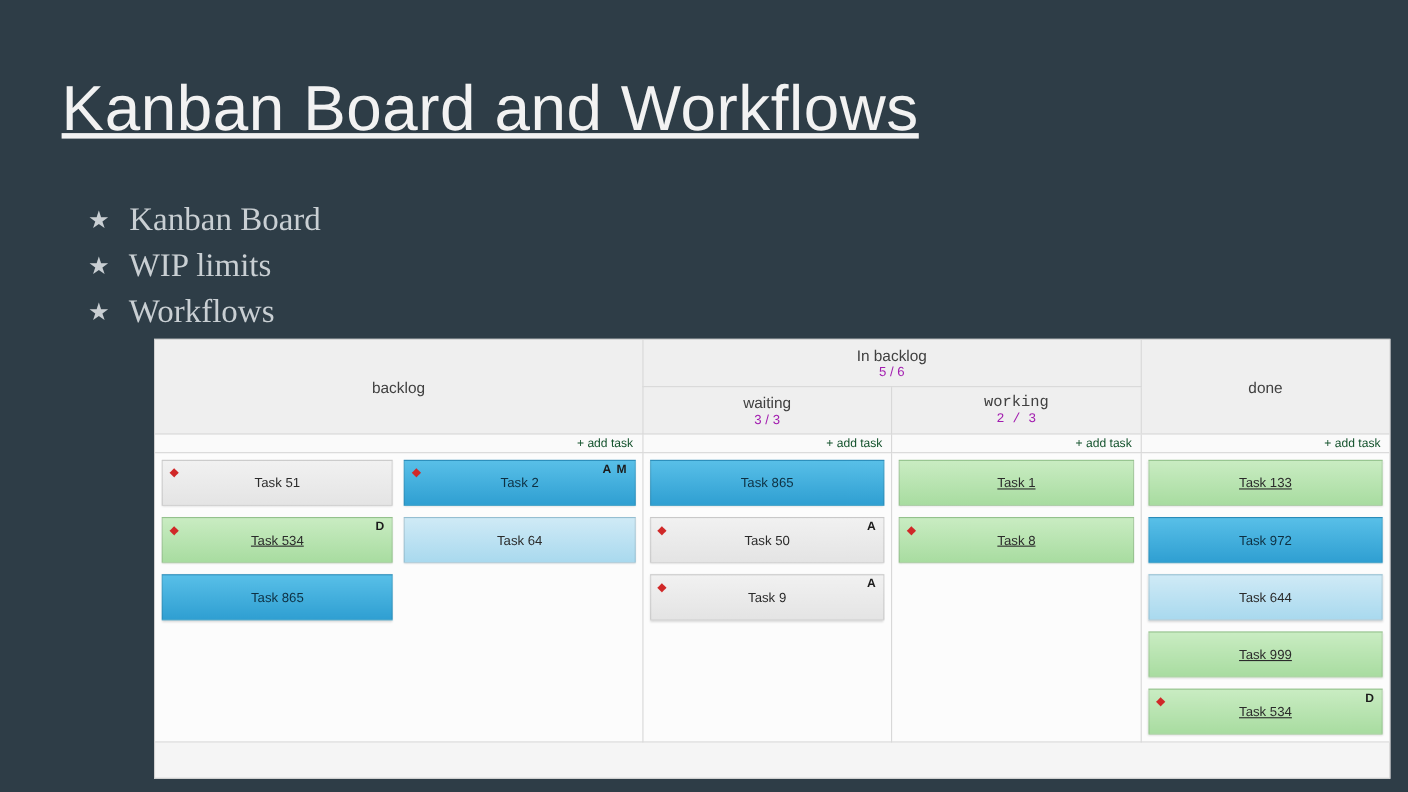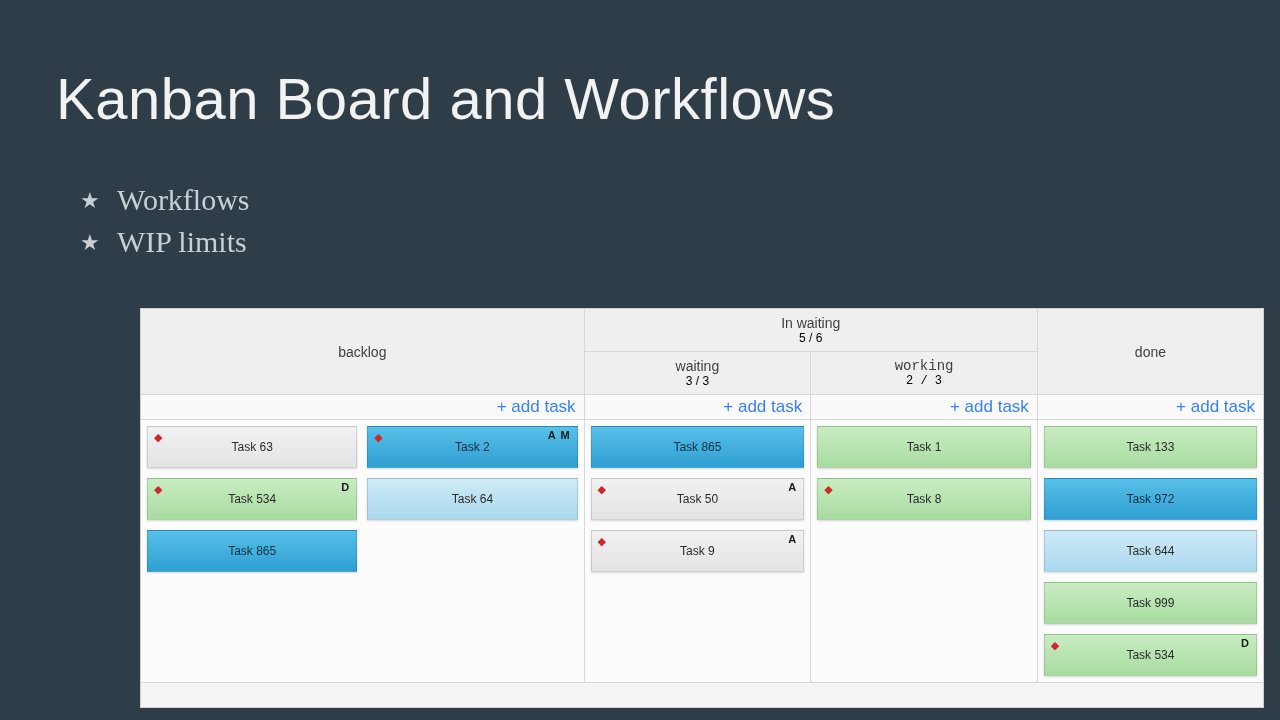--- a/index.html
+++ b/index.html
@@ -19,20 +19,21 @@
   .title {
     position: absolute;
     top: 65px;
     left: 56px;
     color: #f2f2f2;
     font-family: "Arial Narrow", Arial, sans-serif;
     font-stretch: condensed;
     font-size: 58px;
     font-weight: 400;
     letter-spacing: 0.5px;
+    text-decoration: underline;
   }
   .bullets {
     position: absolute;
     top: 175px;
     left: 80px;
     color: #c9cfd3;
     font-family: Georgia, "Times New Roman", serif;
     font-size: 30px;
   }
   .bullet { margin: 8px 0; }
@@ -66,29 +67,29 @@
   }
   .hdr td {
     border-bottom: 1px solid #d8d8d8;
     border-right: 1px solid #d8d8d8;
     background: #efefef;
     text-align: center;
     font-size: 14px;
     padding: 6px 0 6px;
   }
   .hdr td.last { border-right: none; }
-  .hdr .wip { font-size: 12px; color: #000000; }
+  .hdr .wip { font-size: 12px; color: #a21caf; }
 
   .addrow td {
     border-right: 1px solid #d8d8d8;
     background: #fafafa;
     text-align: right;
     padding: 2px 8px;
-    font-size: 17px;
-    color: #3b82f6;
+    font-size: 11px;
+    color: #14532d;
   }
   .addrow td.last { border-right: none; }
   .addrow span { cursor: pointer; }
 
   .bodyrow td {
     border-right: 1px solid #d8d8d8;
     vertical-align: top;
     padding: 6px;
     background: #fcfcfc;
   }
@@ -107,21 +108,21 @@
     border: 1px solid rgba(0,0,0,0.12);
     box-shadow: 0 1px 2px rgba(0,0,0,0.15);
     display: flex;
     align-items: center;
     justify-content: center;
     font-size: 12px;
     color: #2b2b2b;
     cursor: pointer;
   }
   .card.gray  { background: linear-gradient(#f1f1f1,#e4e4e4); }
-  .card.green { background: linear-gradient(#c9ecc2,#a8dca0); }
+  .card.green { background: linear-gradient(#c9ecc2,#a8dca0); text-decoration: underline; }
   .card.blue  { background: linear-gradient(#58bfe8,#2f9fd2); color:#0e3042; }
   .card.ltblue{ background: linear-gradient(#cfeaf6,#a9d9ee); text-align: center; }
 
   .pin {
     position: absolute;
     top: 4px;
     left: 6px;
     color: #d02828;
     font-size: 11px;
   }
@@ -139,38 +140,42 @@
 </head>
 <body>
 
 <div class="slide">
 
   <div class="title">Kanban Board and Workflows</div>
 
   <div class="bullets">
     <div class="bullet">
       <span class="star">★</span>
-      <span>Workflows</span>
+      <span>Kanban Board</span>
     </div>
     <div class="bullet">
       <span class="star">★</span>
       <span>WIP limits</span>
     </div>
+    <div class="bullet">
+      <span class="star">★</span>
+      <span>Workflows</span>
+    </div>
   </div>
 
   <div class="board">
     <table class="hdr" cellspacing="0" cellpadding="0" style="width:100%; border-collapse:collapse;">
 
       <tbody>
           <tr>
         <td rowspan="2" style="width:436px;margin-left:20px;">
           <div>backlog</div>
         </td>
         <td colspan="2" style="width:446px;">
-          <div>In waiting</div>
+          <div>In backlog</div>
           <div class="wip">5 / 6</div>
         </td>
         <td rowspan="2" class="last" style="width:222px;margin-left:20px;">
           <div>done</div>
         </td>
       </tr>
 
       <tr>
         <td style="width:223px;">
           <div>waiting</div>
@@ -196,21 +201,21 @@
           <span>+ add task</span>
         </td>
       </tr>
 
       <tr class="bodyrow">
 
         <td>
           <div class="cards-grid cols2" id="col-backlog">
                 <div class="card gray">
                   <span class="pin">◆</span>
-                  <span>Task 63</span>
+                  <span>Task 51</span>
                 </div>
                 <div class="card blue">
                   <span class="pin">◆</span>
                   <span class="tag">A M</span>
                   <span>Task 2</span>
                 </div>
                 <div class="card green">
                   <span class="pin">◆</span>
                   <span class="tag">D</span>
                   <span>Task 534</span>

